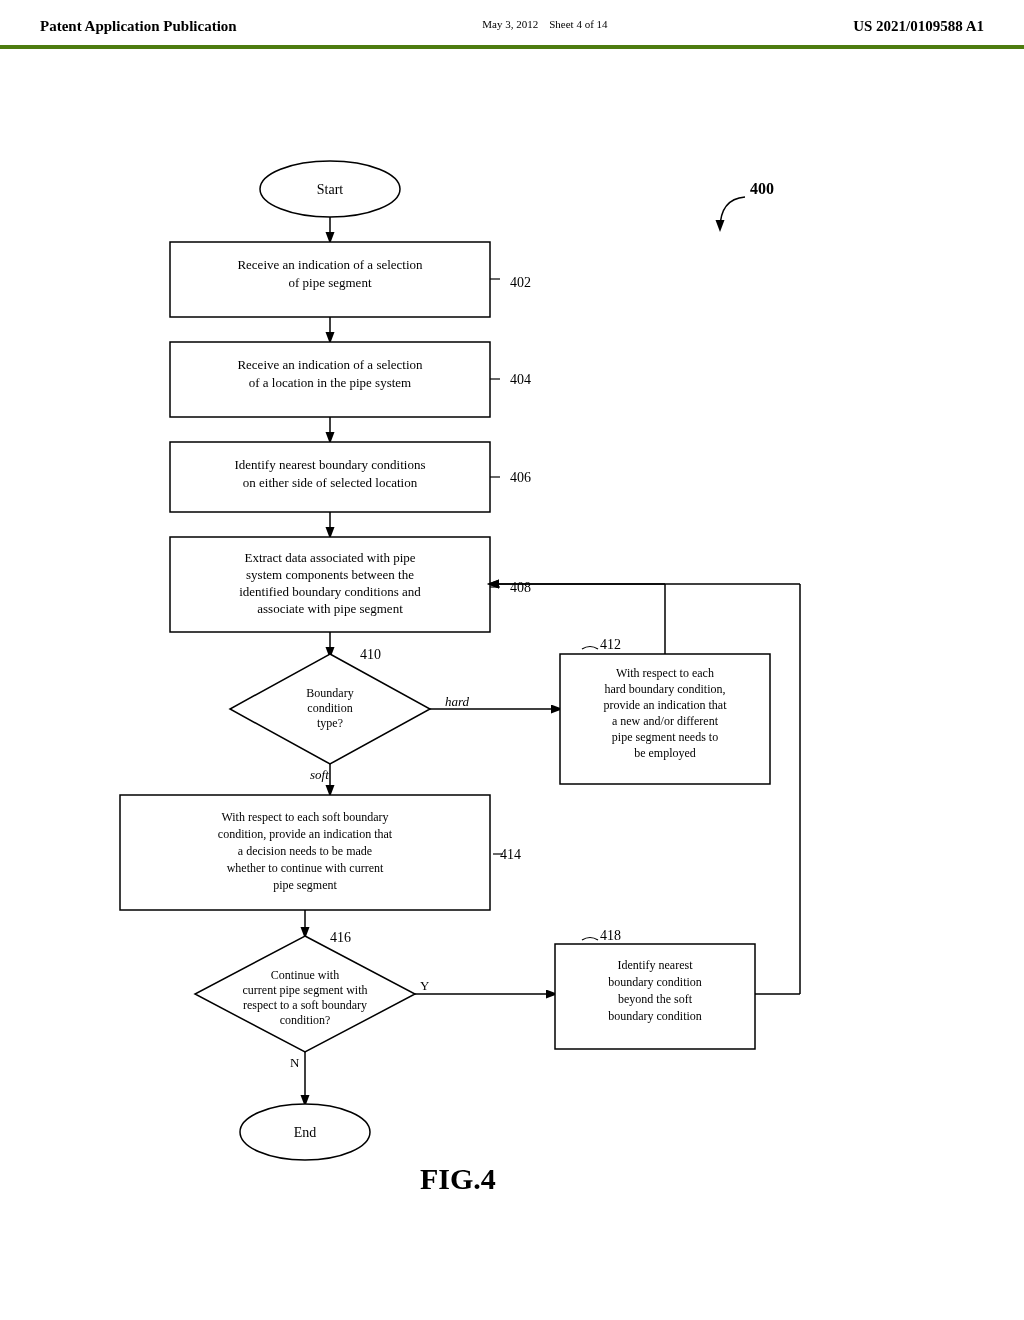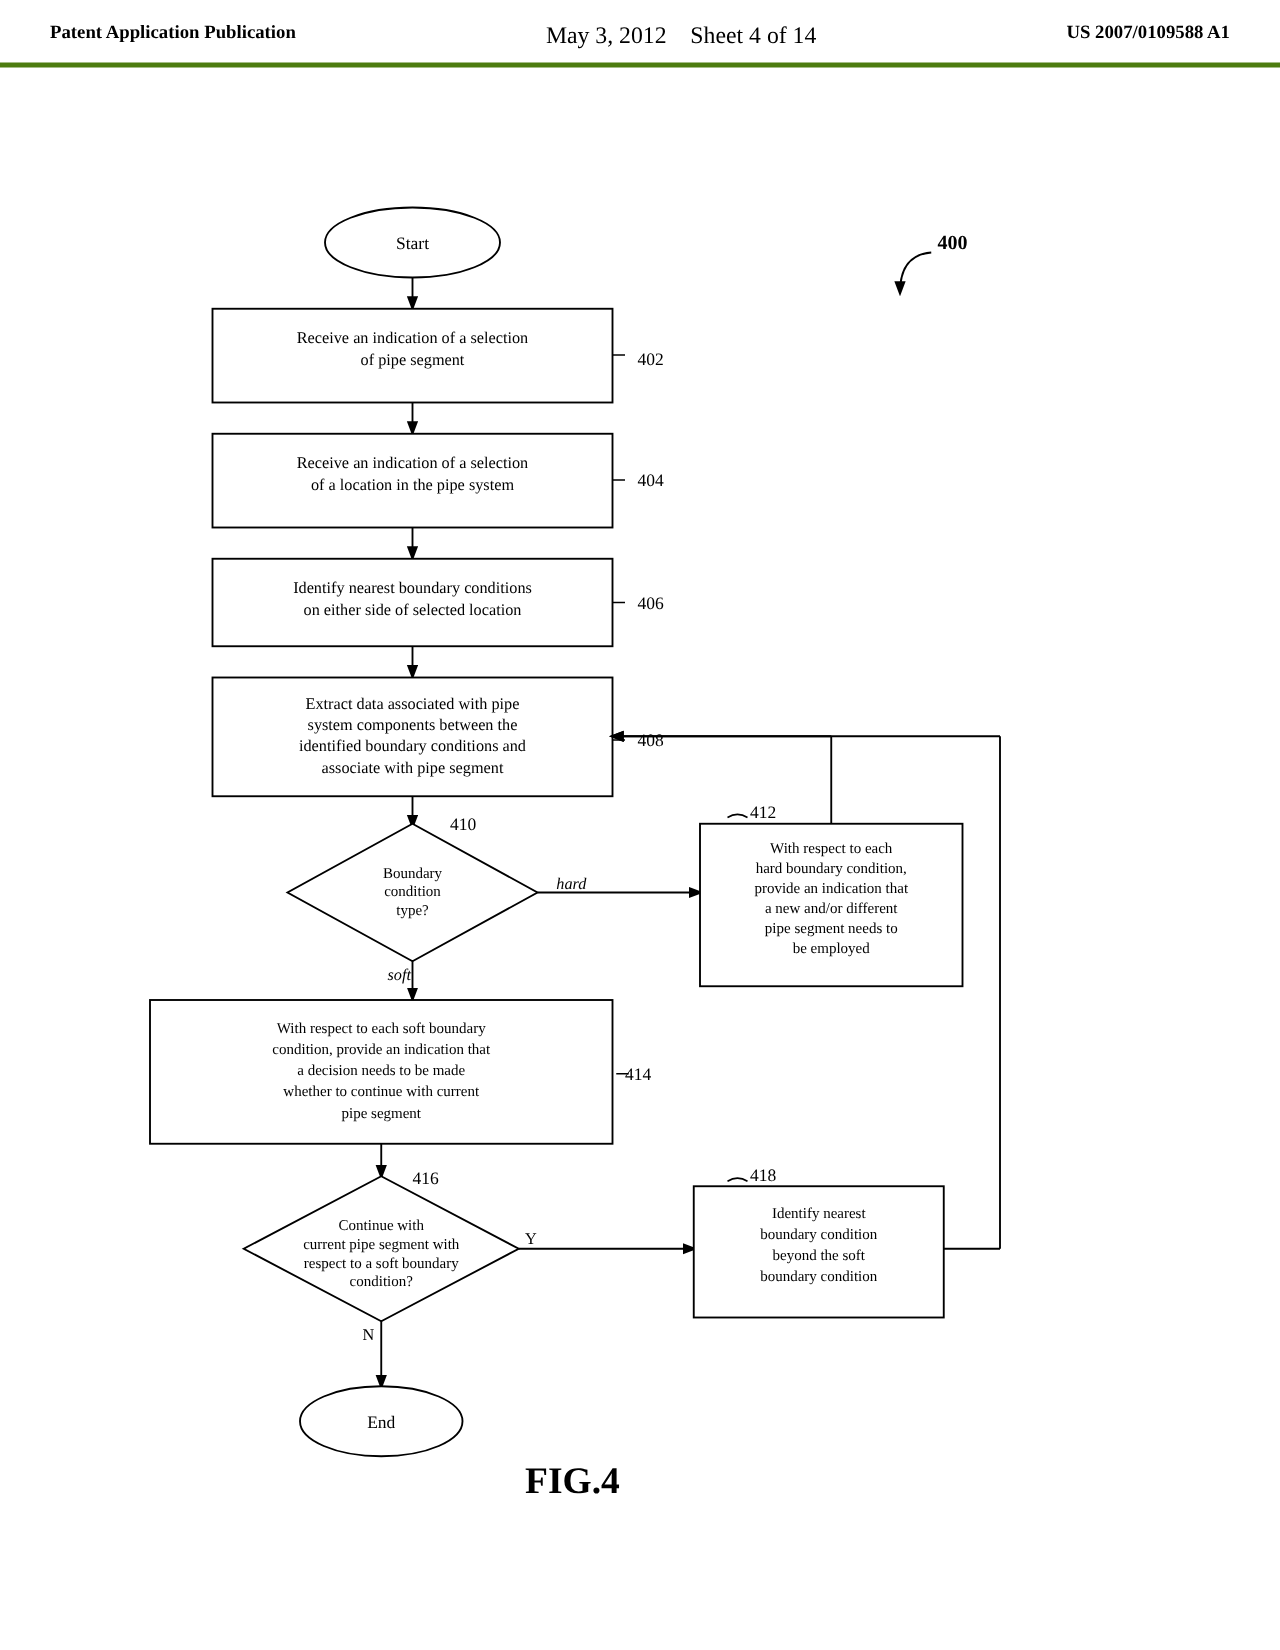--- a/index.html
+++ b/index.html
@@ -18,21 +18,21 @@
       justify-content: space-between;
       align-items: flex-start;
       padding: 18px 40px 10px 40px;
       border-bottom: 4px solid #4d7c0f;
     }
     .header-left {
       font-size: 15px;
       font-weight: bold;
     }
     .header-center {
-      font-size: 19px;
+      font-size: 11px;
       text-align: center;
     }
     .header-right {
       font-size: 15px;
       font-weight: bold;
     }
 
     
     .diagram-area {
       position: relative;
@@ -50,21 +50,21 @@
   </style>
 </head>
 <body>
 
 <div class="header">
   <div class="header-left">Patent Application Publication</div>
   <div class="header-center">
     <span>May 3, 2012</span>&nbsp;&nbsp;&nbsp;
     <span>Sheet 4 of 14</span>
   </div>
-  <div class="header-right">US 2007/0109588 A1</div>
+  <div class="header-right">US 2021/0109588 A1</div>
 </div>
 
 <div class="diagram-area">
   <svg class="flowchart" viewBox="0 0 1024 1220" xmlns="http://www.w3.org/2000/svg">
 
     <defs>
       <marker id="arrow" markerWidth="8" markerHeight="8" refX="6" refY="3" orient="auto">
         <path d="M0,0 L0,6 L8,3 z" fill="#000"></path>
       </marker>
     </defs>

